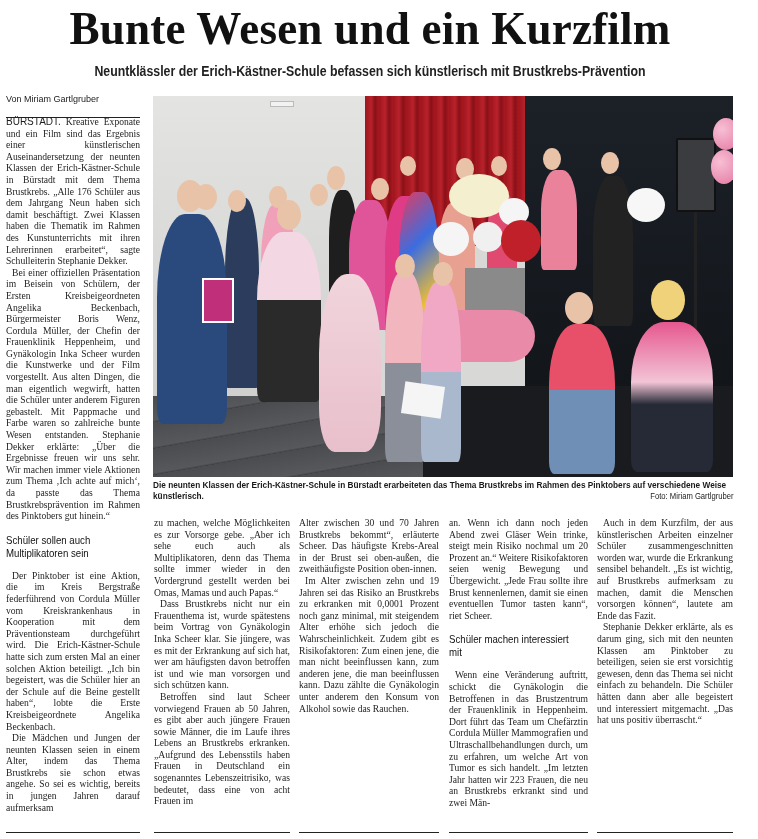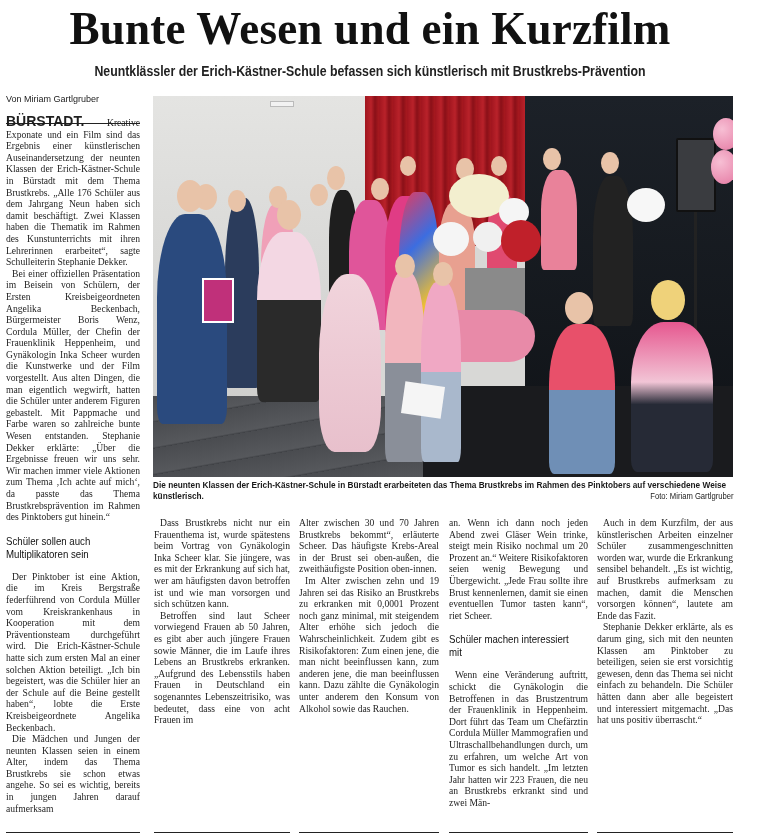--- a/index.html
+++ b/index.html
@@ -12,29 +12,29 @@
     color: #111; letter-spacing: 0.2px; transform: scaleX(0.96); transform-origin: center;
   }
   .subhead {
     position: absolute; left: 0; top: 62px; width: 740px; text-align: center;
     font-family: "Liberation Sans", sans-serif; font-size: 14px; line-height: 18px; color: #222;
     transform: scaleX(0.88); transform-origin: center;
   }
   .byline {
     position: absolute; left: 6px; top: 93px; width: 134px;
     font-family: "Liberation Sans", sans-serif; font-size: 9px; line-height: 13px;
-    border-bottom: 1px solid #222; padding-bottom: 17px; color: #222;
+    border-bottom: 1px solid #222; padding-bottom: 11px; color: #222;
   }
   .col {
     position: absolute; font-family: "Liberation Serif", serif; font-size: 9.6px; line-height: 11.6px;
     text-align: justify; hyphens: auto; color: #1e1e1e;
   }
   .col p { text-indent: 6px; }
   .col p.first { text-indent: 0; }
-  .dateline { font-family: "Liberation Sans", sans-serif; font-weight: bold; font-size: 14px; }
+  .dateline { font-family: "Liberation Sans", sans-serif; font-weight: normal; font-size: 10px; }
   .subhead-in {
     font-family: "Liberation Sans", sans-serif; font-size: 10.5px; line-height: 13px;
     margin: 12px 0 10px 0; text-align: left; color: #111; transform: scaleX(0.92); transform-origin: left;
   }
   .col1 { left: 6px; top: 116px; width: 134px; }
   .col2 { left: 154px; top: 517px; width: 136px; }
   .col3 { left: 299px; top: 517px; width: 140px; }
   .col4 { left: 449px; top: 517px; width: 139px; }
   .col5 { left: 597px; top: 517px; width: 136px; }
 
@@ -152,20 +152,21 @@
 
 <div class="col col1">
   <p class="first"><span class="dateline">BÜRSTADT.</span> <span>Kreative Exponate und ein Film sind das Ergebnis einer künstlerischen Auseinandersetzung der neunten Klassen der Erich-Kästner-Schule in Bürstadt mit dem Thema Brustkrebs. „Alle 176 Schüler aus dem Jahrgang Neun haben sich damit beschäftigt. Zwei Klassen haben die Thematik im Rahmen des Kunstunterrichts mit ihren Lehrerinnen erarbeitet“, sagte Schulleiterin Stephanie Dekker.</span></p>
   <p>Bei einer offiziellen Präsentation im Beisein von Schülern, der Ersten Kreisbeigeordneten Angelika Beckenbach, Bürgermeister Boris Wenz, Cordula Müller, der Chefin der Frauenklinik Heppenheim, und Gynäkologin Inka Scheer wurden die Kunstwerke und der Film vorgestellt. Aus alten Dingen, die man eigentlich wegwirft, hatten die Schüler unter anderem Figuren gebastelt. Mit Pappmache und Farbe waren so zahlreiche bunte Wesen entstanden. Stephanie Dekker erklärte: „Über die Ergebnisse freuen wir uns sehr. Wir machen immer viele Aktionen zum Thema ‚Ich achte auf mich‘, da passte das Thema Brustkrebsprävention im Rahmen des Pinktobers gut hinein.“</p>
   <div class="subhead-in">Schüler sollen auch Multiplikatoren sein</div>
   <p>Der Pinktober ist eine Aktion, die im Kreis Bergstraße federführend von Cordula Müller vom Kreiskrankenhaus in Kooperation mit dem Präventionsteam durchgeführt wird. Die Erich-Kästner-Schule hatte sich zum ersten Mal an einer solchen Aktion beteiligt. „Ich bin begeistert, was die Schüler hier an der Schule auf die Beine gestellt haben“, lobte die Erste Kreisbeigeordnete Angelika Beckenbach.</p>
   <p>Die Mädchen und Jungen der neunten Klassen seien in einem Alter, indem das Thema Brustkrebs sie schon etwas angehe. So sei es wichtig, bereits in jungen Jahren darauf aufmerksam</p>
 </div>
 
 <div class="col col2">
+  <p class="first">zu machen, welche Möglichkeiten es zur Vorsorge gebe. „Aber ich sehe euch auch als Multiplikatoren, denn das Thema sollte immer wieder in den Vordergrund gestellt werden bei Omas, Mamas und auch Papas.“</p>
   <p>Dass Brustkrebs nicht nur ein Frauenthema ist, wurde spätestens beim Vortrag von Gynäkologin Inka Scheer klar. Sie jüngere, was es mit der Erkrankung auf sich hat, wer am häufigsten davon betroffen ist und wie man vorsorgen und sich schützen kann.</p>
   <p>Betroffen sind laut Scheer vorwiegend Frauen ab 50 Jahren, es gibt aber auch jüngere Frauen sowie Männer, die im Laufe ihres Lebens an Brustkrebs erkranken. „Aufgrund des Lebensstils haben Frauen in Deutschland ein sogenanntes Lebenszeitrisiko, was bedeutet, dass eine von acht Frauen im</p>
 </div>
 
 <div class="col col3">
   <p class="first">Alter zwischen 30 und 70 Jahren Brustkrebs bekommt“, erläuterte Scheer. Das häufigste Krebs-Areal in der Brust sei oben-außen, die zweithäufigste Position oben-innen.</p>
   <p>Im Alter zwischen zehn und 19 Jahren sei das Risiko an Brustkrebs zu erkranken mit 0,0001 Prozent noch ganz minimal, mit steigendem Alter erhöhe sich jedoch die Wahrscheinlichkeit. Zudem gibt es Risikofaktoren: Zum einen jene, die man nicht beeinflussen kann, zum anderen jene, die man beeinflussen kann. Dazu zählte die Gynäkologin unter anderem den Konsum von Alkohol sowie das Rauchen.</p>
 </div>
 
 <div class="col col4">

